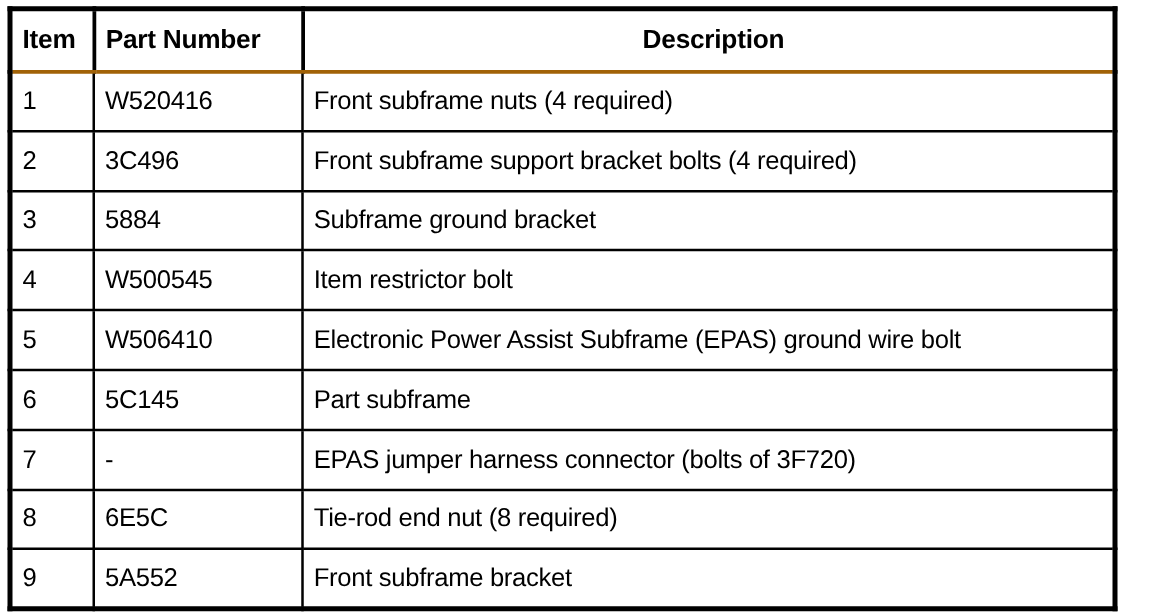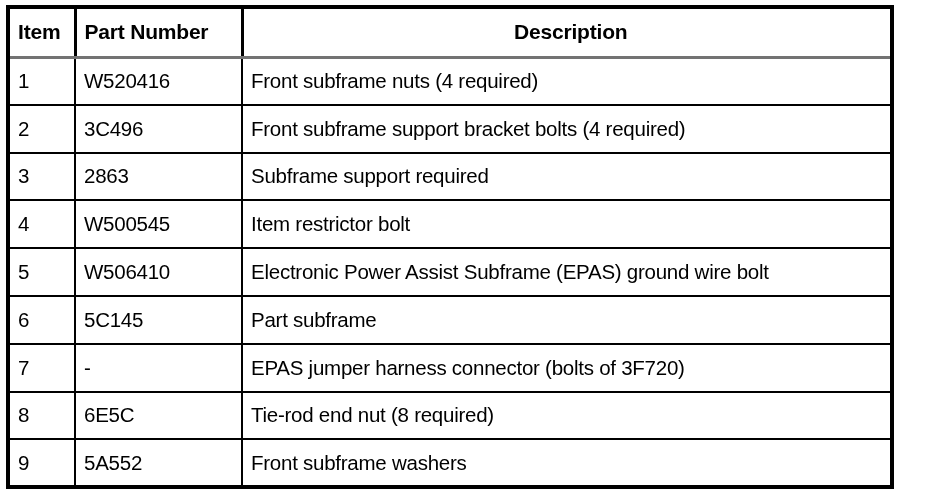--- a/index.html
+++ b/index.html
@@ -40,21 +40,21 @@
   col.col-part        { width: 167px; }
   col.col-description { width: 650px; }
 
   table.parts-table thead th {
     font-weight: bold;
     font-size: 21px;
     letter-spacing: -0.2px;
     height: 50px;
     padding: 0 8px;
     border-right: 3px solid #000000;
-    border-bottom: 3px solid #737373;
+    border-bottom: 3px solid #a16207;
     box-sizing: border-box;
     background: #ffffff;
     white-space: nowrap;
   }
   table.parts-table thead th.th-item,
   table.parts-table thead th.th-part {
     text-align: left;
   }
   table.parts-table thead th.th-description {
     text-align: center;
@@ -108,22 +108,22 @@
         <td class="cell-part">W520416</td>
         <td class="cell-description">Front subframe nuts (4 required)</td>
       </tr>
       <tr>
         <td class="cell-item">2</td>
         <td class="cell-part">3C496</td>
         <td class="cell-description">Front subframe support bracket bolts (4 required)</td>
       </tr>
       <tr>
         <td class="cell-item">3</td>
-        <td class="cell-part">2863</td>
-        <td class="cell-description">Subframe support required</td>
+        <td class="cell-part">5884</td>
+        <td class="cell-description">Subframe ground bracket</td>
       </tr>
       <tr>
         <td class="cell-item">4</td>
         <td class="cell-part">W500545</td>
         <td class="cell-description">Item restrictor bolt</td>
       </tr>
       <tr>
         <td class="cell-item">5</td>
         <td class="cell-part">W506410</td>
         <td class="cell-description">Electronic Power Assist Subframe (EPAS) ground wire bolt</td>
@@ -139,17 +139,17 @@
         <td class="cell-description">EPAS jumper harness connector (bolts of 3F720)</td>
       </tr>
       <tr>
         <td class="cell-item">8</td>
         <td class="cell-part">6E5C</td>
         <td class="cell-description">Tie-rod end nut (8 required)</td>
       </tr>
       <tr>
         <td class="cell-item">9</td>
         <td class="cell-part">5A552</td>
-        <td class="cell-description">Front subframe washers</td>
+        <td class="cell-description">Front subframe bracket</td>
       </tr>
     </tbody>
   </table>
 </div>
 
 </body></html>

